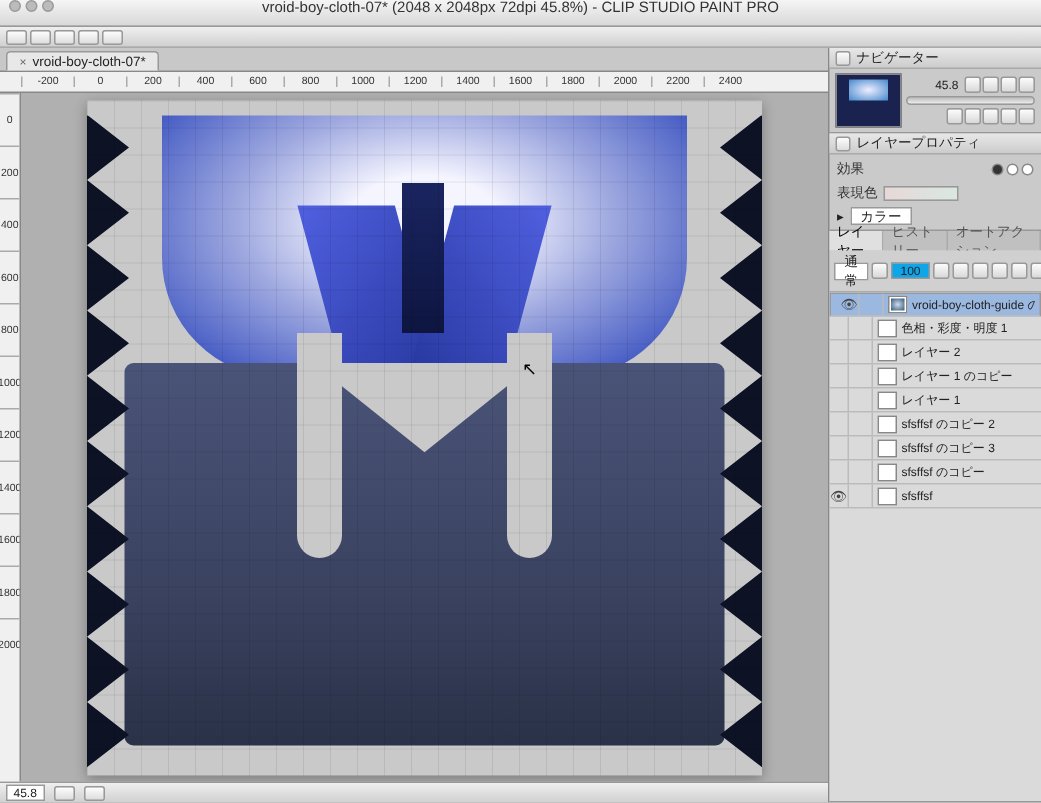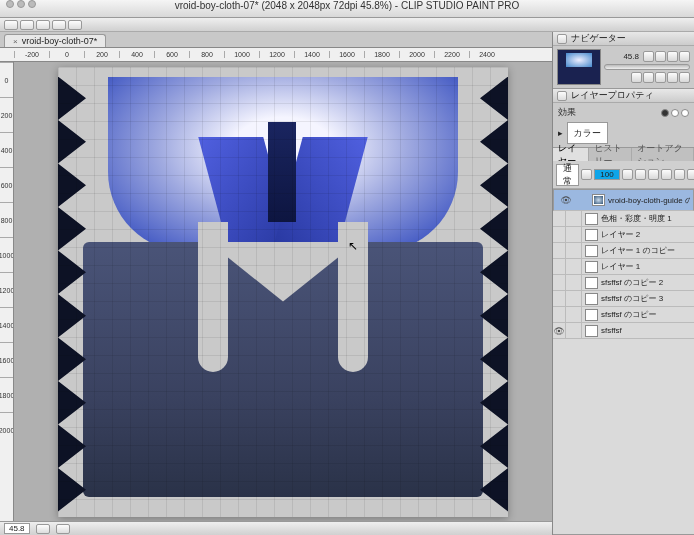--- a/index.html
+++ b/index.html
@@ -62,21 +62,21 @@
 .ni { width: 11px; height: 11px; background: linear-gradient(#fcfcfc,#d8d8d8); border: 1px solid #999; border-radius: 2px; }
 .nav-slider { width: 100%; height: 6px; background: linear-gradient(#bbb,#eee); border: 1px solid #999; border-radius: 3px; }
 
 .lprop { padding: 3px 5px; display: flex; flex-direction: column; gap: 3px; }
 .row { display: flex; align-items: center; gap: 4px; }
 .row label { color: #333; }
 .dots { margin-left: auto; display: flex; gap: 2px; }
 .dot { width: 8px; height: 8px; border-radius: 50%; border: 1px solid #888; background: #fff; }
 .dot.on { background: #333; }
 .swatch { width: 50px; height: 10px; background: linear-gradient(90deg,#e8d8d8,#d8e8e0); border: 1px solid #999; }
-.sel { background: #fff; border: 1px solid #999; padding: 10px 6px; height: 12px; display: flex; align-items: center; justify-content: center; }
+.sel { background: #fff; border: 1px solid #999; padding: 0 6px; height: 12px; display: flex; align-items: center; justify-content: center; }
 
 .layer-panel { flex: 1; display: flex; flex-direction: column; }
 .ltabs { height: 13px; display: flex; background: #c0c0c0; }
 .ltab { padding: 0 5px; border-right: 1px solid #aaa; display: flex; align-items: center; color: #555; }
 .ltab.act { background: #e0e0e0; color: #000; }
 .ltool { height: 28px; background: #d0d0d0; border-bottom: 1px solid #aaa; padding: 2px 3px; display: flex; flex-direction: row; gap: 2px; }
 .ltool .row { gap: 2px; }
 .mini { width: 11px; height: 11px; background: linear-gradient(#fcfcfc,#d8d8d8); border: 1px solid #999; border-radius: 2px; }
 .opc { background: #0ea5e9; border: 1px solid #999; width: 26px; height: 11px; text-align: center; font-size: 8px; }
 .llist { flex: 1; background: #dadada; overflow: auto; }
@@ -208,20 +208,24 @@
       <div class="lprop">
         <div class="row">
           <label>効果</label>
           <div class="dots">
             <div class="dot on"></div>
             <div class="dot"></div>
             <div class="dot"></div>
           </div>
         </div>
         <div class="row">
+          <label>表現色</label>
+          <div class="swatch"></div>
+        </div>
+        <div class="row">
           <span>▸</span>
           <div class="sel">
               <span>カラー</span>
             </div>
         </div>
       </div>
     </div>
 
     <div class="panel layer-panel">
       <div class="ltabs">

